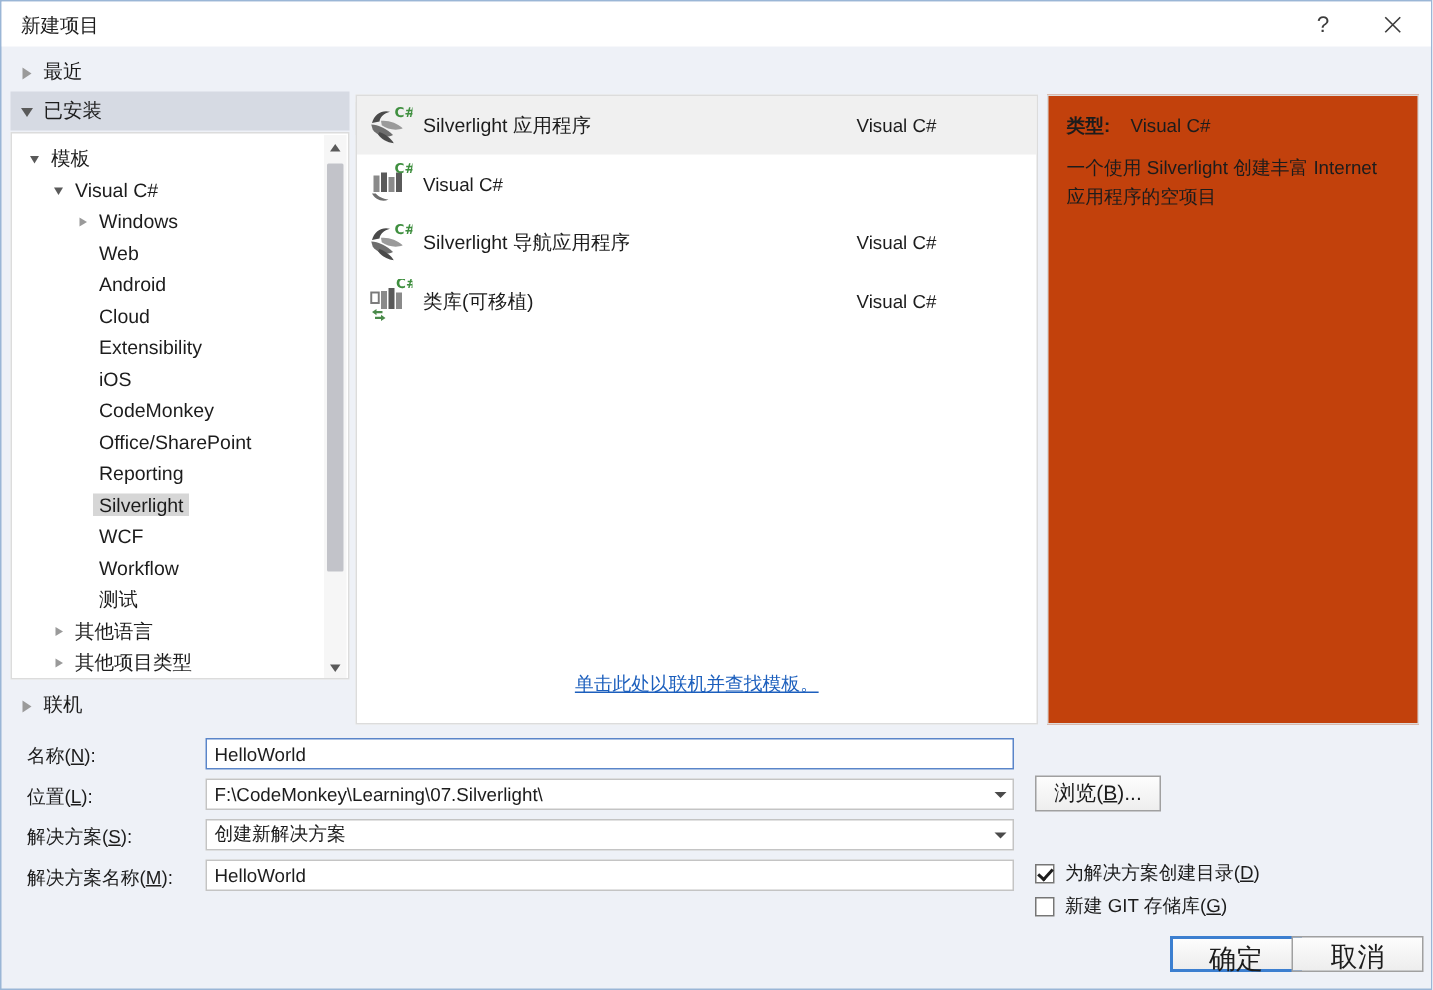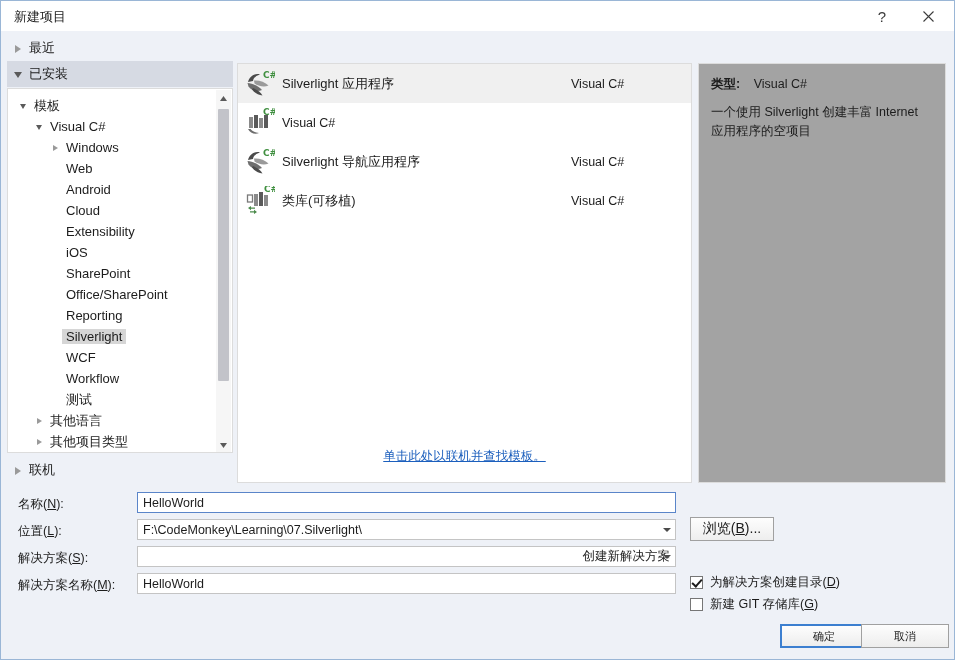--- a/index.html
+++ b/index.html
@@ -279,21 +279,21 @@
     color: #1c5fbd;
     text-decoration: underline;
     cursor: pointer;
   }
 
   
   .rightpanel {
     position: absolute;
     left: 697px; top: 62px;
     width: 248px; height: 420px;
-    background: #a3a3a3;
+    background: #c2410c;
     box-sizing: border-box;
     border: 1px solid #dcdcdc;
     padding: 12px 12px 0 12px;
   }
   .rp-type-row {
     font-size: 12.5px;
     color: #1c1c1c;
     margin-bottom: 10px;
   }
   .rp-type-label { font-weight: bold; }
@@ -323,21 +323,21 @@
     outline: none;
   }
   #name-input {
     left: 136px; top: 491px; width: 539px;
     border: 1px solid #5a85c9;
   }
   #location-combo {
     left: 136px; top: 518px; width: 539px;
   }
   #solution-combo {
-    left: 136px; top: 545px; width: 539px; text-align: right;
+    left: 136px; top: 545px; width: 539px;
   }
   #solname-input {
     left: 136px; top: 572px; width: 539px;
   }
   .fieldarrow {
     position: absolute;
     width: 0; height: 0;
     border-left: 4px solid transparent;
     border-right: 4px solid transparent;
     border-top: 4px solid #4a4a4a;
@@ -386,21 +386,21 @@
   }
 
   .dlg-btn {
     position: absolute;
     top: 623px;
     width: 88px; height: 24px;
     box-sizing: border-box;
     background: linear-gradient(#fdfdfd, #ededed);
     border: 1px solid #a0a0a0;
     font-family: Liberation Serif, serif;
-    font-size: 11px;
+    font-size: 18px;
     color: #1c1c1c;
     cursor: default;
   }
   #ok-button     { left: 779px; border: 2px solid #3c7fd0; }
   #cancel-button { left: 860px; }
 
   .underline { text-decoration: underline; }
 </style>
 </head>
 <body>
@@ -522,21 +522,21 @@
           <div class="tree-item d2">
             <span class="tw"></span>
             <span class="lbl">Extensibility</span>
           </div>
           <div class="tree-item d2">
             <span class="tw"></span>
             <span class="lbl">iOS</span>
           </div>
           <div class="tree-item d2">
             <span class="tw"></span>
-            <span class="lbl">SharePoint</span>
+            <span class="lbl">CodeMonkey</span>
           </div>
           <div class="tree-item d2">
             <span class="tw"></span>
             <span class="lbl">Office/SharePoint</span>
           </div>
           <div class="tree-item d2">
             <span class="tw"></span>
             <span class="lbl">Reporting</span>
           </div>
           <div class="tree-item d2 selected">

